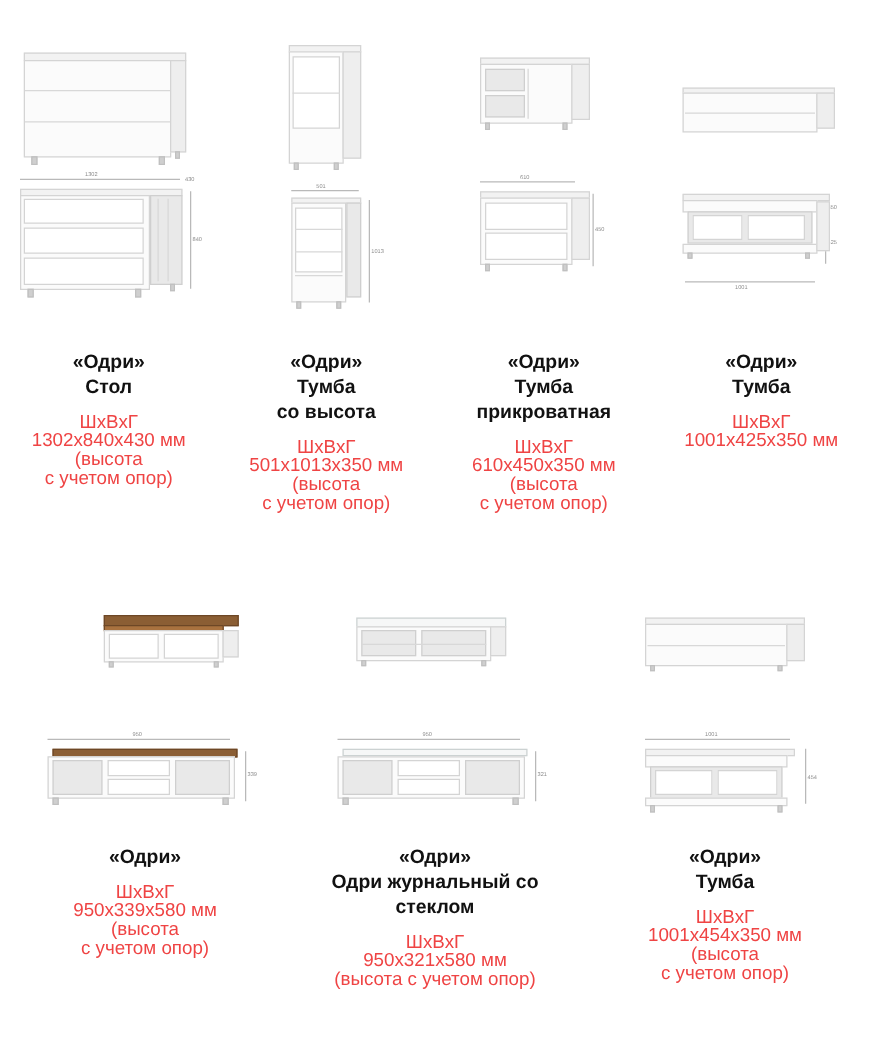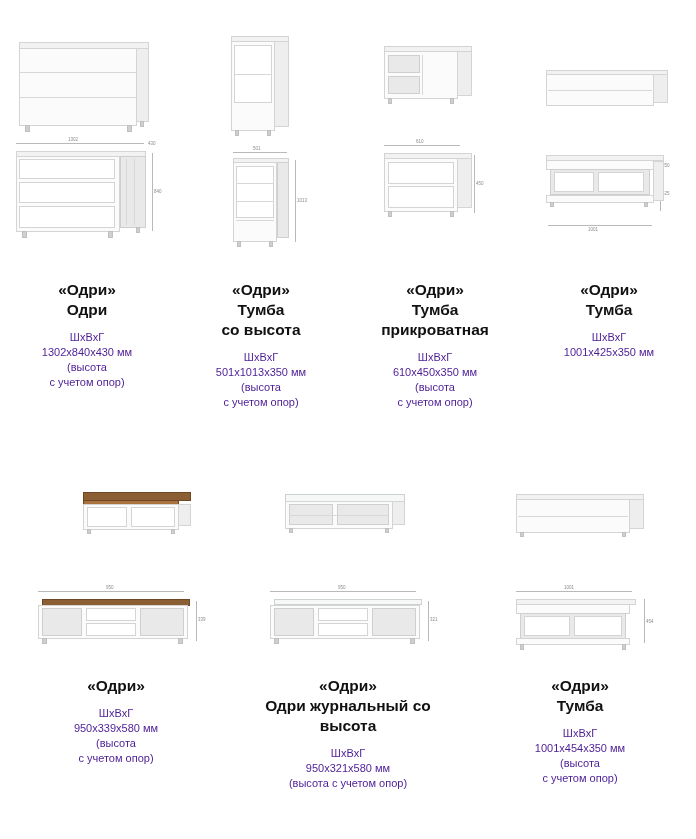--- a/index.html
+++ b/index.html
@@ -48,23 +48,23 @@
     font-size: 15.5px;
     line-height: 20px;
     font-weight: 700;
     color: #111111;
     margin-top: 4px;
   }
   .title .l { display: block; }
 
   .dims {
     text-align: center;
-    font-size: 11px;
+    font-size: 15px;
     line-height: 15px;
-    color: #4c1d95;
+    color: #ef4444;
     margin-top: 10px;
   }
   .dims .l { display: block; }
 
   
   .draw { position: relative; }
   .bx {
     position: absolute;
     background: #fbfbfb;
     border: 1px solid #d4d4d4;
@@ -133,21 +133,21 @@
           <div class="lnv" style="left:124px;top:22px;height:66px;"></div>
           <div class="lnv" style="left:132px;top:22px;height:66px;"></div>
           <div class="leg" style="left:20px;top:94px;width:5px;height:7px;"></div>
           <div class="leg" style="left:106px;top:94px;width:5px;height:7px;"></div>
           <div class="leg" style="left:134px;top:90px;width:4px;height:6px;"></div>
         </div>
       </div>
 
       <div class="title">
         <span class="l">«Одри»</span>
-        <span class="l">Одри</span>
+        <span class="l">Стол</span>
       </div>
       <div class="dims">
         <span class="l">ШхВхГ</span>
         <span class="l">1302х840х430 мм</span>
         <span class="l">(высота</span>
         <span class="l">с учетом опор)</span>
       </div>
     </div>
 
     <div class="cell">
@@ -349,21 +349,21 @@
           <div class="bx white" style="left:70px;top:42px;width:50px;height:13px;"></div>
           <div class="bx inner" style="left:124px;top:27px;width:44px;height:28px;"></div>
           <div class="leg" style="left:26px;top:57px;width:5px;height:6px;"></div>
           <div class="leg" style="left:162px;top:57px;width:5px;height:6px;"></div>
         </div>
       </div>
 
       <div class="title">
         <span class="l">«Одри»</span>
         <span class="l">Одри журнальный со</span>
-        <span class="l">высота</span>
+        <span class="l">стеклом</span>
       </div>
       <div class="dims">
         <span class="l">ШхВхГ</span>
         <span class="l">950х321х580 мм</span>
         <span class="l">(высота с учетом опор)</span>
       </div>
     </div>
 
     <div class="cell">
       <div class="art">

